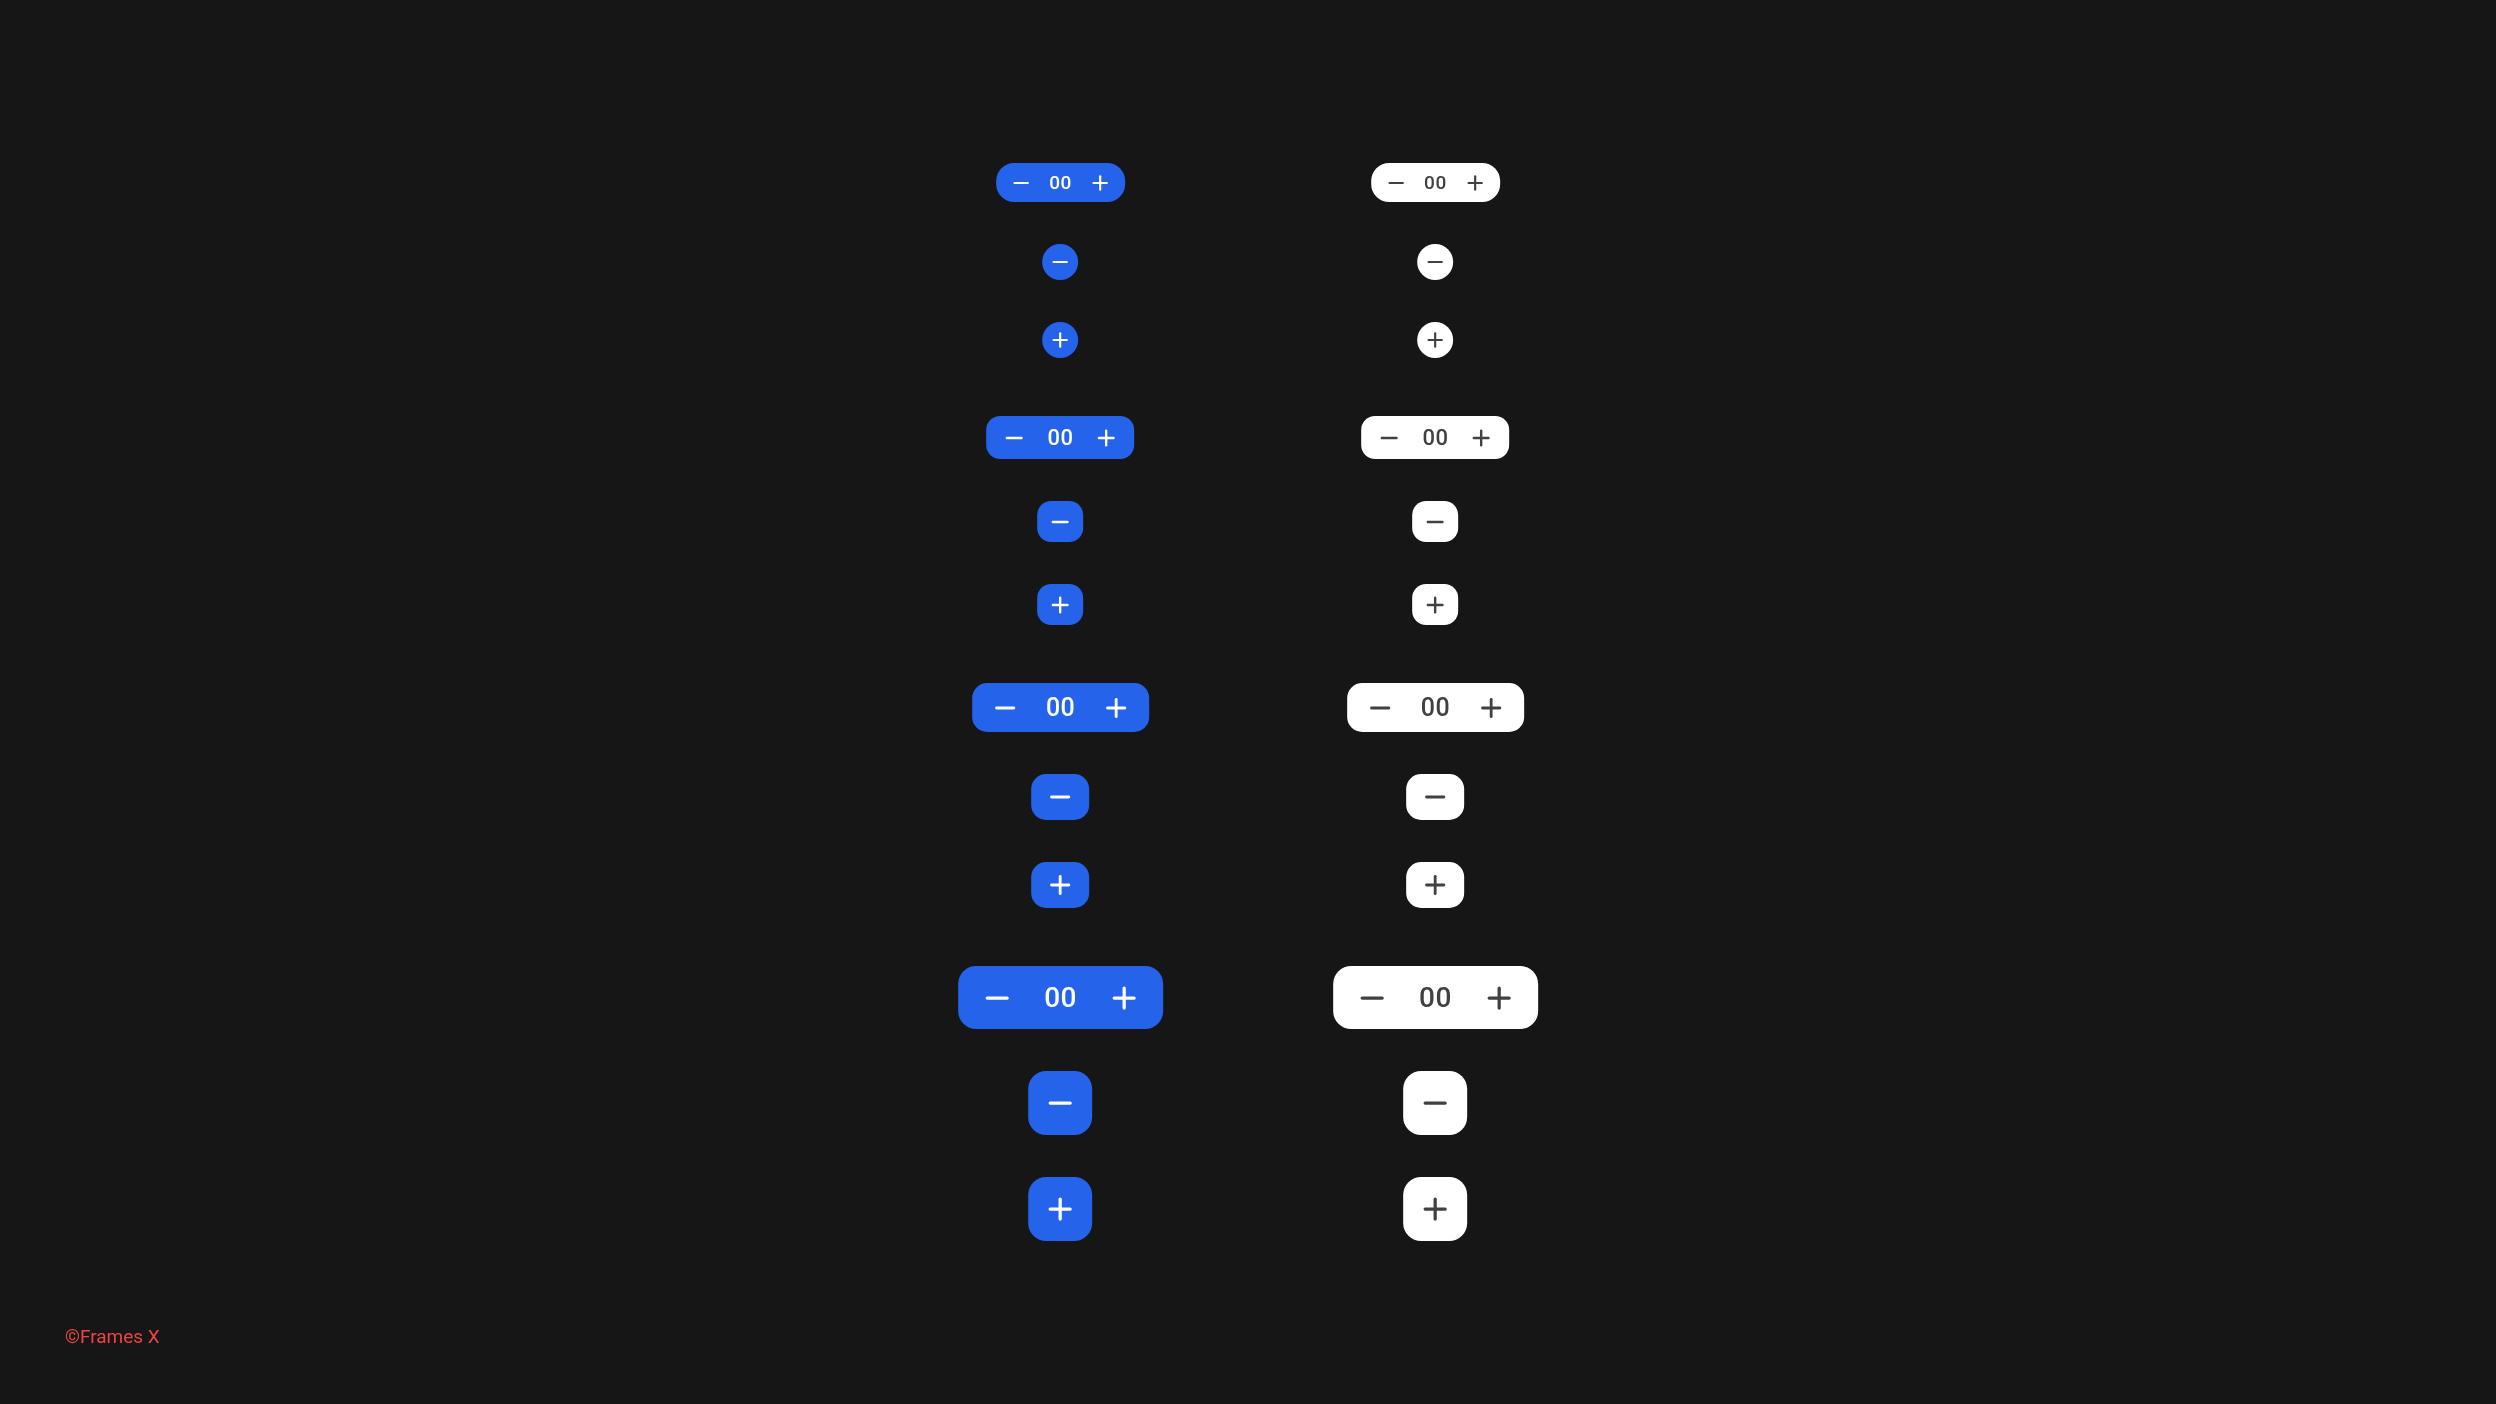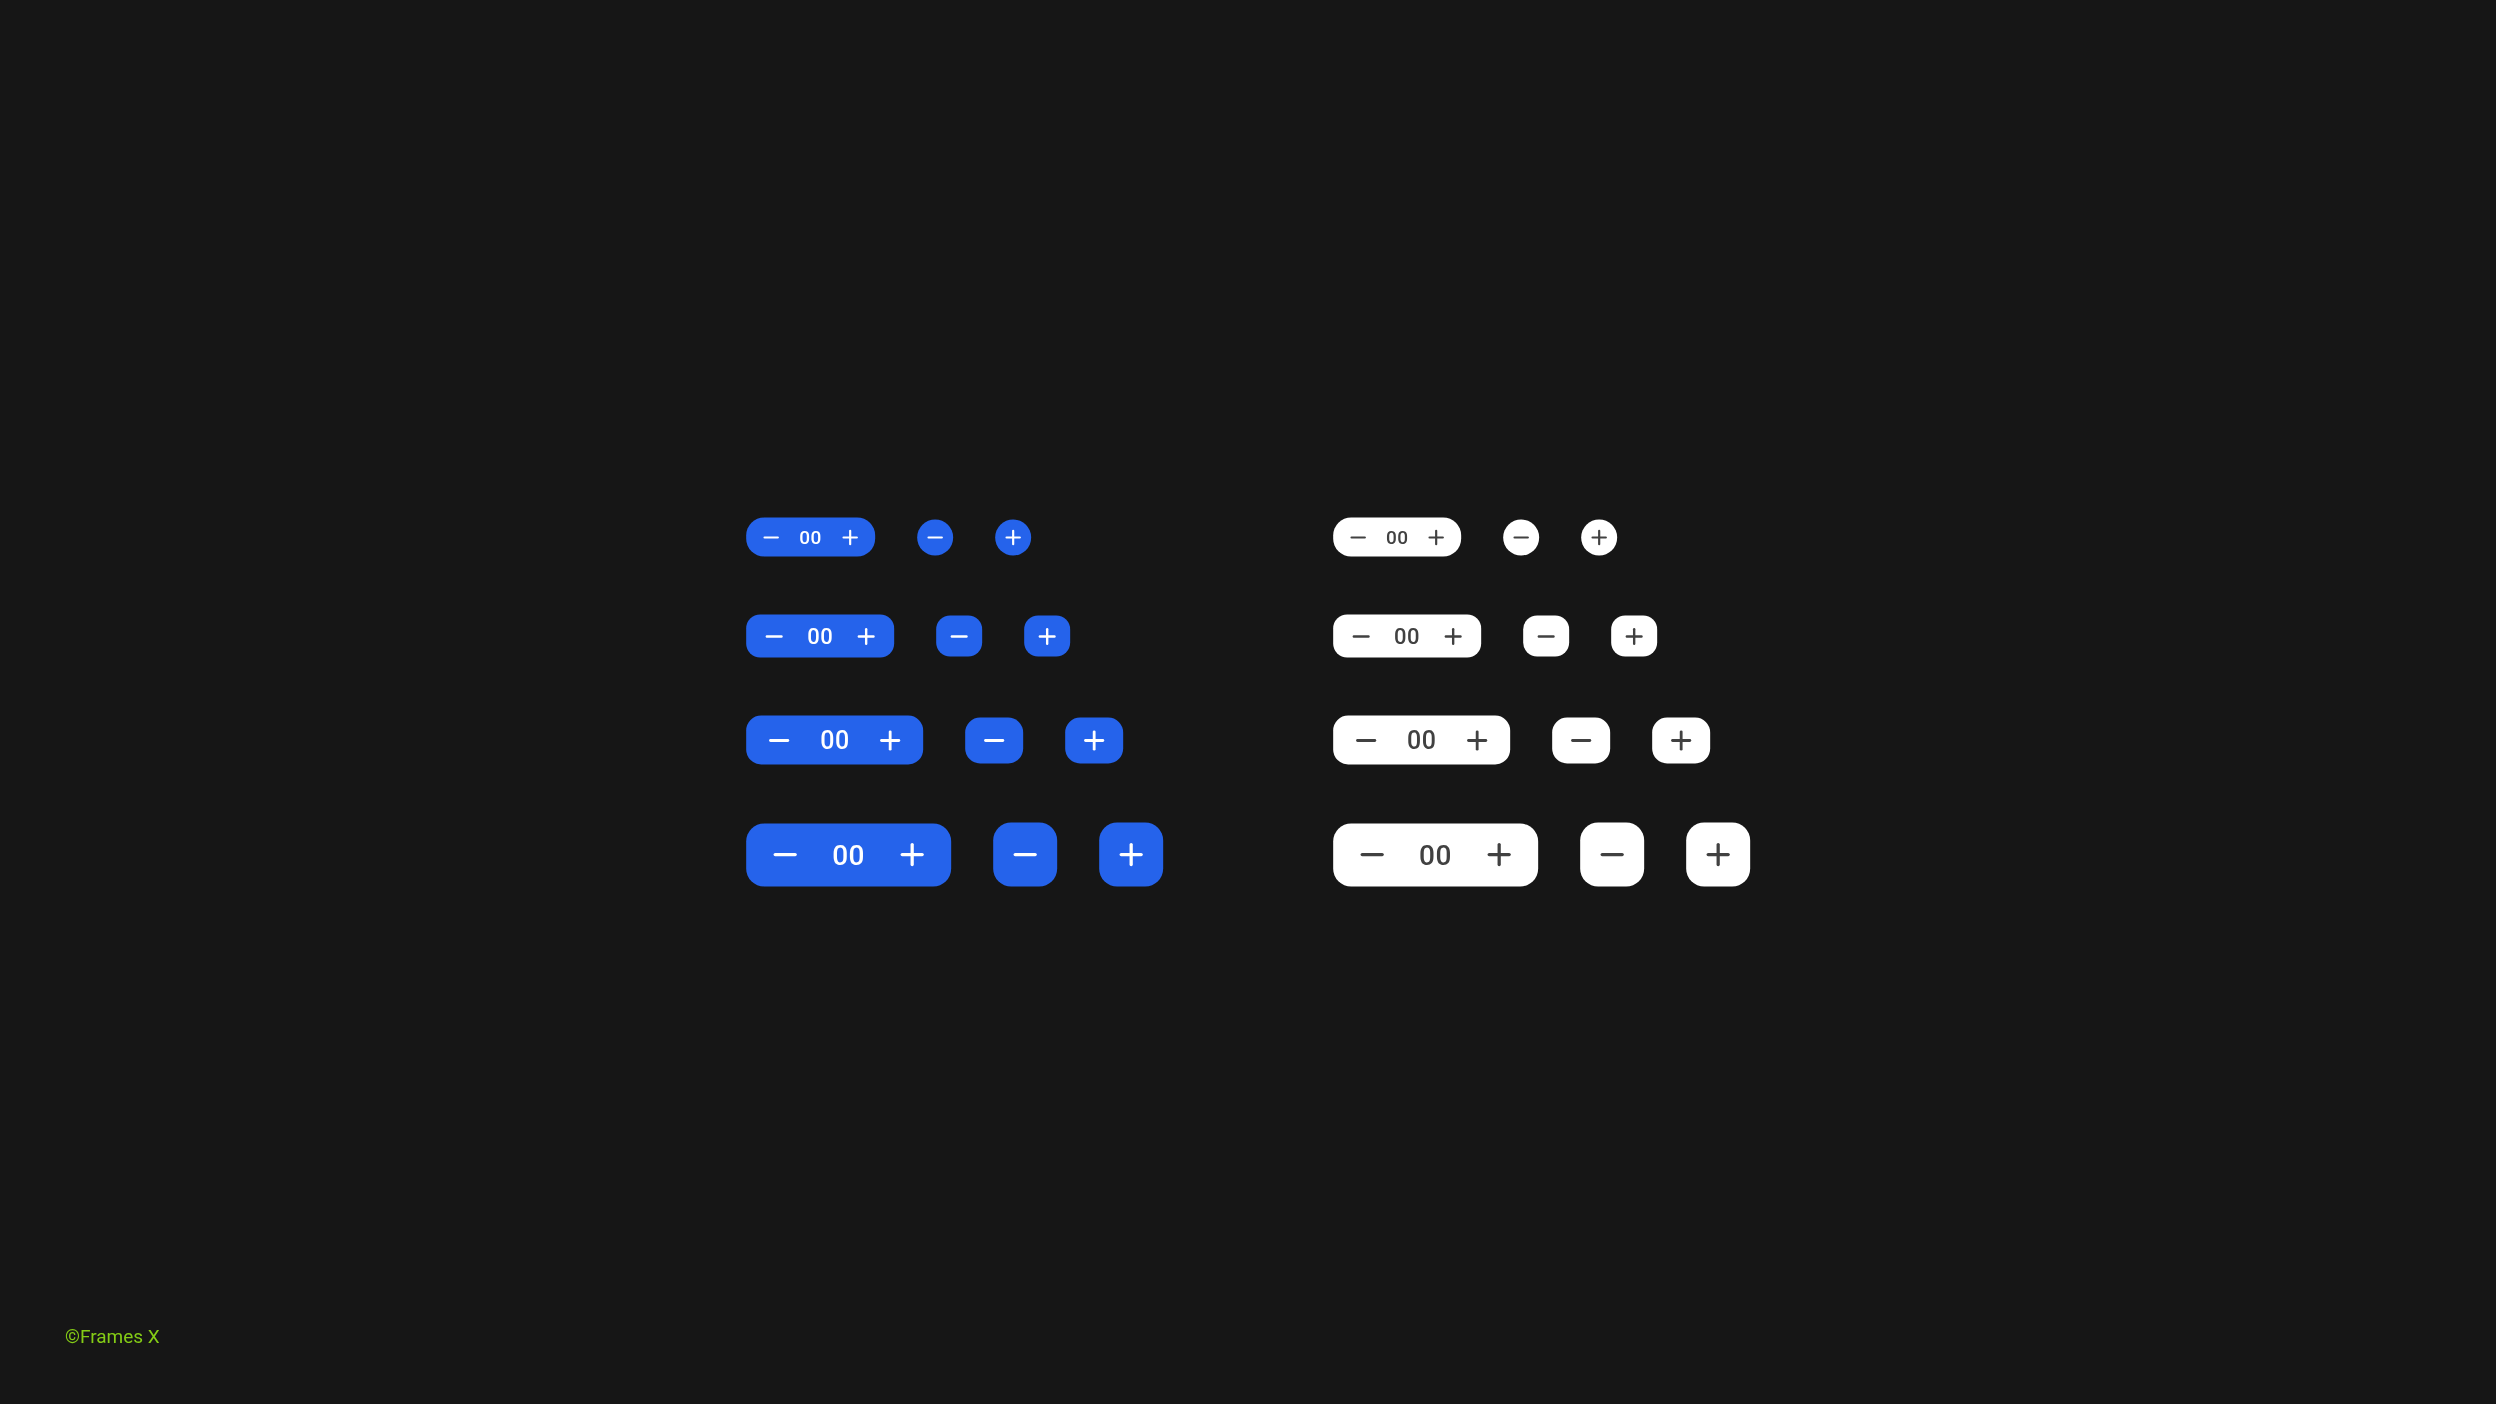--- a/index.html
+++ b/index.html
@@ -22,20 +22,21 @@
     .column {
       display: flex;
       flex-direction: column;
       gap: 58px;
     }
 
     .row {
       display: flex;
       align-items: center;
       gap: 42px;
+      flex-direction: column;
     }
 
     .stepper {
       display: flex;
       align-items: center;
       gap: 18px;
       border-radius: 9999px;
     }
     .blue { background: #2563eb; color: #fff; }
     .white { background: #ffffff; color: #414141; }
@@ -70,21 +71,21 @@
 
     .s4 .stepper { padding: 15px 24px; border-radius: 18px; gap: 32px; }
     .s4 .val { font-size: 28px; }
     .s4 .icon { width: 30px; height: 30px; }
     .s4 .btn { width: 64px; height: 64px; border-radius: 18px; }
 
     .credit {
       position: absolute;
       left: 65px;
       bottom: 56px;
-      color: #84cc16;
+      color: #ef4444;
       font-size: 19px;
     }
   </style>
 </head>
 <body>
 
 <svg width="0" height="0" style="position:absolute">
   <defs>
     <symbol id="minus" viewBox="0 0 24 24">
         <line x1="4" y1="12" x2="20" y2="12" stroke="currentColor" stroke-width="2.6" stroke-linecap="round"></line>

